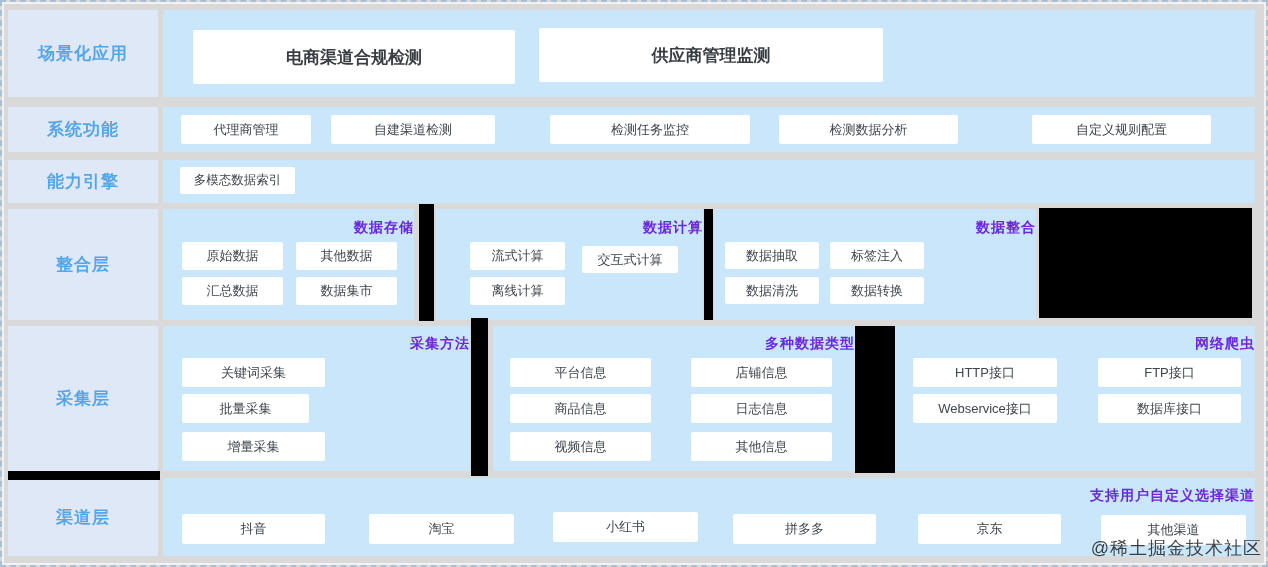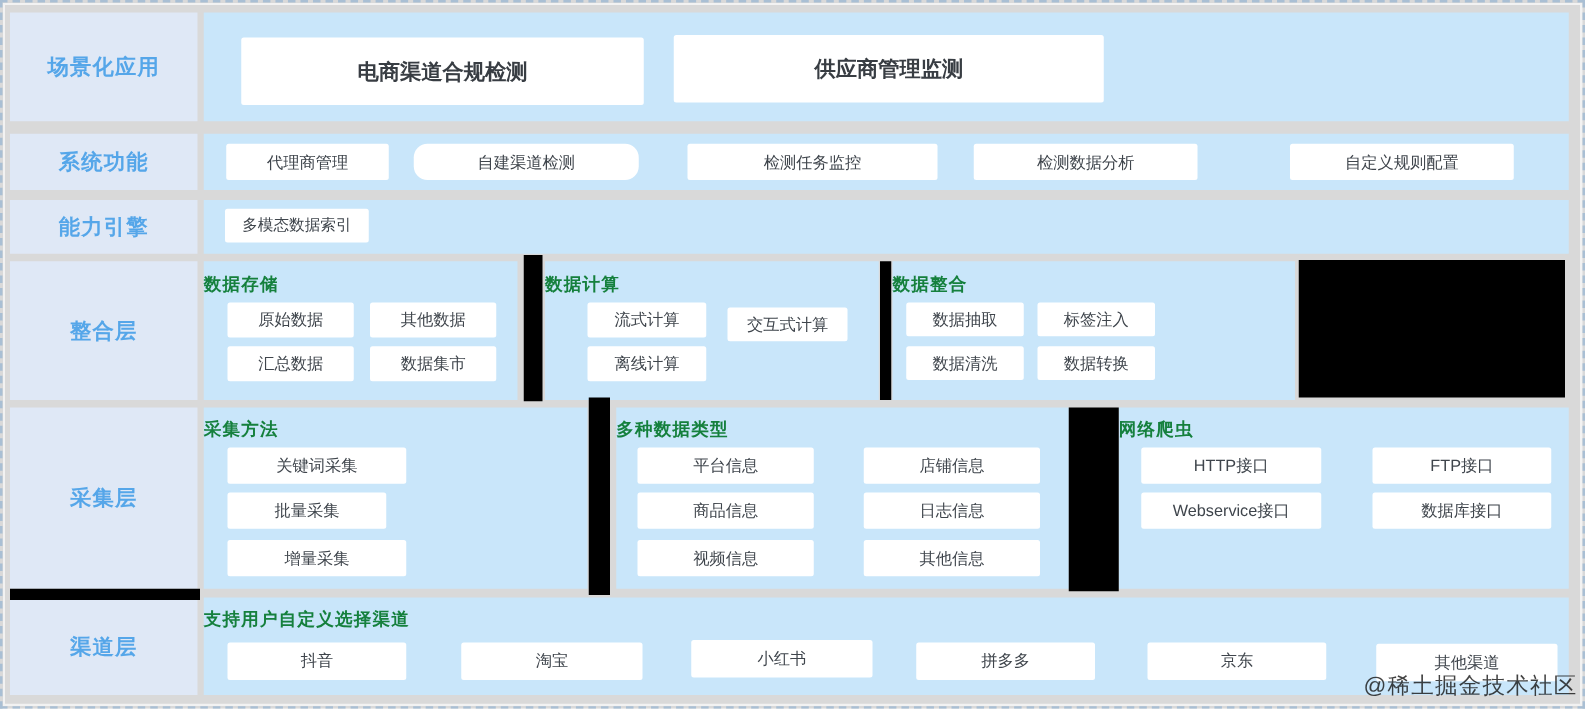--- a/index.html
+++ b/index.html
@@ -5,21 +5,21 @@
   html,body{margin:0;padding:0;background:#ffffff;font-family:"Liberation Sans","DejaVu Sans",sans-serif;}
   .canvas{position:relative;width:1264px;height:563px;background:#d9d9d9;border:2px dashed #a9bfd4;overflow:hidden;box-shadow:inset 0 0 0 2px #f2f2f2;}
   
   .side{position:absolute;left:6px;width:150px;background:#dfe8f6;display:flex;align-items:center;justify-content:center;color:#55a6e9;font-size:17px;font-weight:bold;letter-spacing:1px;}
   
   .band,.panel{position:absolute;background:#c9e6fa;}
   
   .wbox{position:absolute;background:#ffffff;display:flex;align-items:center;justify-content:center;color:#3f454c;font-size:13px;border-radius:2px;height:29px;white-space:nowrap;}
   .bigbox{height:54px;font-size:17px;font-weight:bold;color:#383d43;}
   
-  .ptitle{position:absolute;left:0;width:100%;text-align:left;color:#15803d;font-size:14px;font-weight:bold;letter-spacing:1px;}
+  .ptitle{position:absolute;left:0;width:100%;text-align:right;color:#6d28d9;font-size:14px;font-weight:bold;letter-spacing:1px;}
   
   .blk{position:absolute;background:#000000;}
   
   .wm{position:absolute;right:4px;top:534px;color:rgba(25,25,25,0.82);font-size:18px;letter-spacing:1px;z-index:9;}
 </style>
 </head>
 <body>
 
 <div class="canvas">
 
@@ -42,21 +42,21 @@
       <span>渠道层</span>
     </div>
 
   <div class="band" style="left:161px;top:8px;width:1092px;height:87px;">
     <div class="wbox bigbox" style="left:30px;top:20px;width:322px;">电商渠道合规检测</div>
     <div class="wbox bigbox" style="left:376px;top:18px;width:344px;">供应商管理监测</div>
   </div>
 
   <div class="band" style="left:161px;top:105px;width:1092px;height:45px;">
     <div class="wbox" style="left:18px;top:8px;width:130px;">代理商管理</div>
-    <div class="wbox" style="left:168px;top:8px;width:180px;border-radius:11px;">自建渠道检测</div>
+    <div class="wbox" style="left:168px;top:8px;width:164px;">自建渠道检测</div>
     <div class="wbox" style="left:387px;top:8px;width:200px;">检测任务监控</div>
     <div class="wbox" style="left:616px;top:8px;width:179px;">检测数据分析</div>
     <div class="wbox" style="left:869px;top:8px;width:179px;">自定义规则配置</div>
   </div>
 
   <div class="band" style="left:161px;top:158px;width:1092px;height:43px;">
     <div class="wbox" style="left:17px;top:7px;width:115px;height:27px;font-size:12.5px;">多模态数据索引</div>
   </div>
 
   <div class="panel" style="left:161px;top:207px;width:251px;height:111px;">

